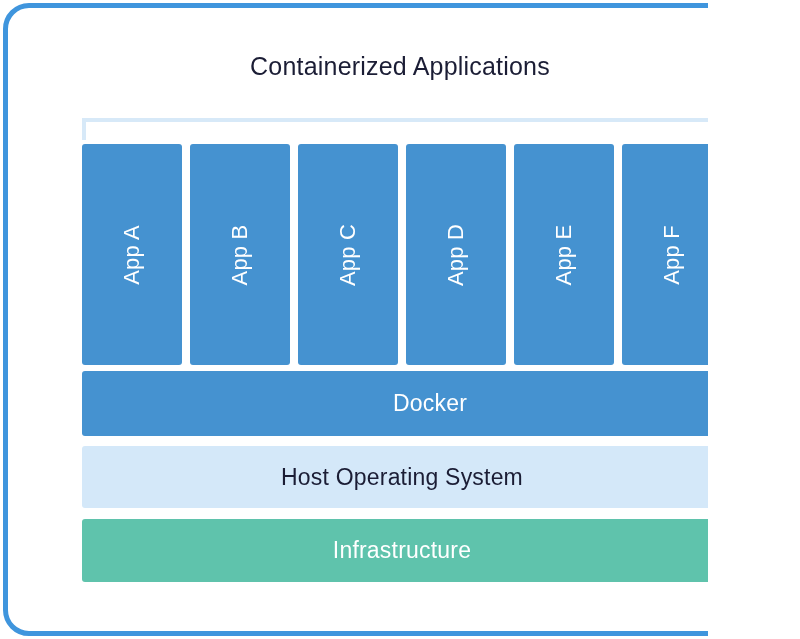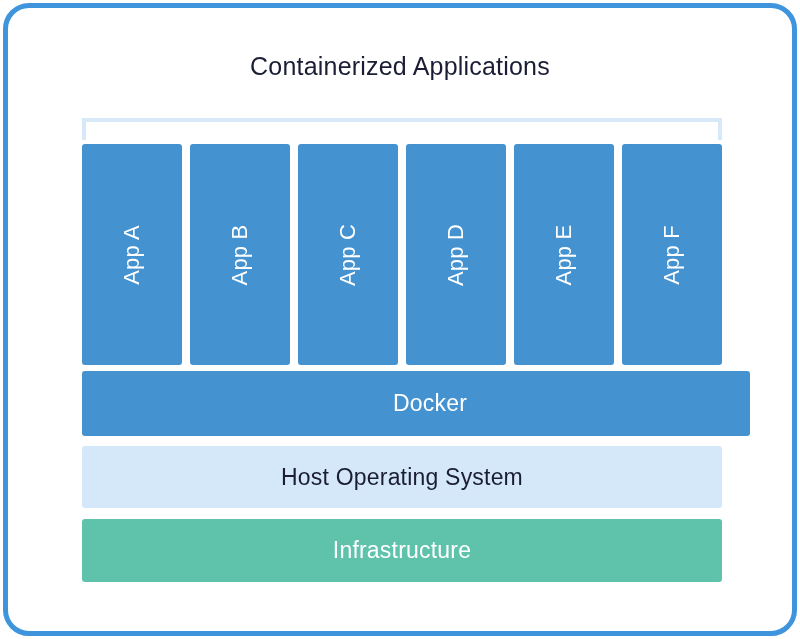--- a/index.html
+++ b/index.html
@@ -8,21 +8,21 @@
     padding: 0;
     background: #ffffff;
   }
 
   body {
     font-family: "Liberation Sans", sans-serif;
   }
 
   #diagram-root {
     position: relative;
-    width: 800px;
+    width: 708px;
     height: 639px;
     background: #ffffff;
     overflow: hidden;
   }
 
   
   .outer-frame {
     position: absolute;
     left: 3px;
     top: 3px;

